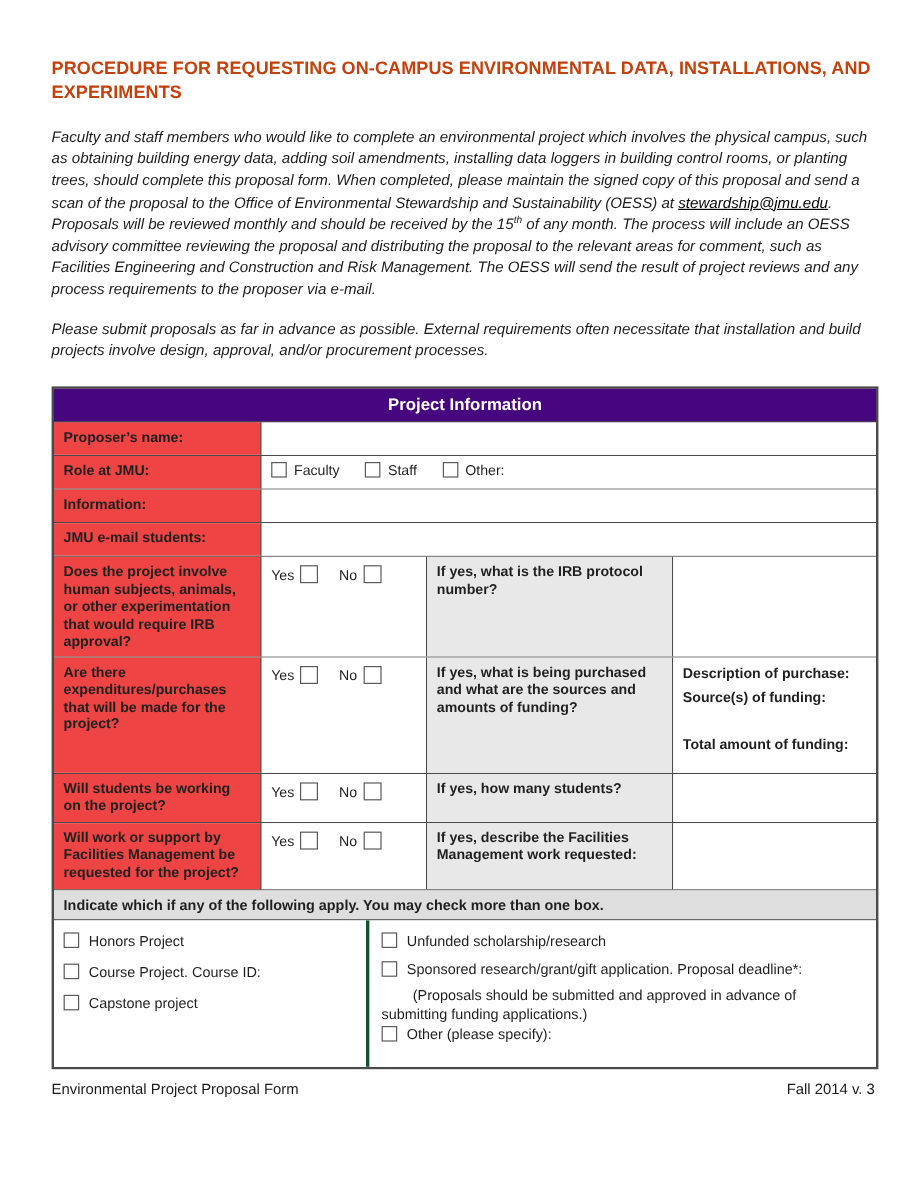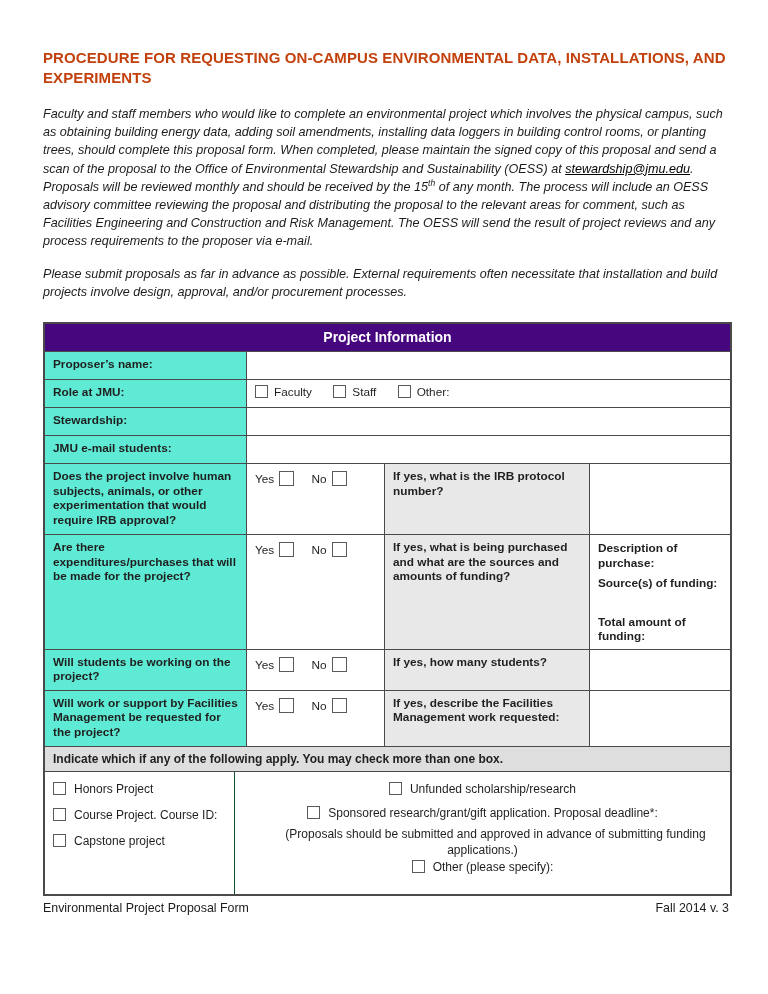--- a/index.html
+++ b/index.html
@@ -27,21 +27,21 @@
   }
   .t-head{
     background:#46067e;color:#ffffff;text-align:center;
     font-weight:bold;font-size:14px;height:27px;line-height:27px;
     border-bottom:1px solid #4a4a4a;
   }
   .t-row{display:flex;border-bottom:1px solid #4a4a4a;box-sizing:border-box;}
   .t-row:last-child{border-bottom:none;}
   .cell{box-sizing:border-box;padding:5px 8px;font-size:11.8px;}
   .c-label{
-    width:202px;background:#5eead4;font-weight:bold;
+    width:173px;background:#ef4444;font-weight:bold;
     border-right:1px solid #4a4a4a;line-height:14.5px;
   }
   .c-rest{flex:1;background:#fff;}
   .c-yesno{
     width:138px;border-right:1px solid #4a4a4a;background:#fff;
     padding-top:7px;white-space:nowrap;
   }
   .c-question{
     width:205px;background:#e8e8e8;font-weight:bold;
     border-right:1px solid #4a4a4a;line-height:14.5px;
@@ -67,24 +67,24 @@
   .extra-line2{margin-top:6px;}
   .extra-line3{margin-top:24px;}
 
   .t-band{
     background:#dedede;font-weight:bold;font-size:12px;
     padding:5px 8px;border-bottom:1px solid #4a4a4a;box-sizing:border-box;
     min-height:25px;
   }
   .t-bottom{display:flex;min-height:117px;}
   .b-left{
-    width:190px;border-right:1px solid #14532d;box-sizing:border-box;
+    width:263px;border-right:3px solid #14532d;box-sizing:border-box;
     padding:10px 8px;background:#fff;
   }
-  .b-right{flex:1;padding:10px 10px;background:#fff;box-sizing:border-box;text-align:center;}
+  .b-right{flex:1;padding:10px 10px;background:#fff;box-sizing:border-box;}
   .cb-item{font-size:12px;margin-bottom:12px;white-space:nowrap;}
   .cb-item .checkbox{margin-right:8px;}
   .b-right .cb-item{margin-bottom:10px;}
   .cb-note{
     font-size:12px;line-height:16px;margin:-4px 0 2px 0;
     text-indent:26px;white-space:normal;
   }
 
   .footer{
     position:absolute;left:43px;right:39px;top:901px;
@@ -115,21 +115,21 @@
     <div class="t-row h-r2">
       <div class="cell c-label">Role at JMU:</div>
       <div class="cell c-rest role-opts">
         <span class="opt"><span class="checkbox"></span><span>Faculty</span></span>
         <span class="opt"><span class="checkbox"></span><span>Staff</span></span>
         <span class="opt"><span class="checkbox"></span><span>Other:</span></span>
       </div>
     </div>
 
     <div class="t-row h-r3">
-      <div class="cell c-label">Stewardship:</div>
+      <div class="cell c-label">Information:</div>
       <div class="cell c-rest"></div>
     </div>
 
     <div class="t-row h-r4">
       <div class="cell c-label">JMU e-mail students:</div>
       <div class="cell c-rest"></div>
     </div>
 
     <div class="t-row h-r5">
       <div class="cell c-label">Does the project involve human subjects, animals, or other experimentation that would require IRB approval?</div>

